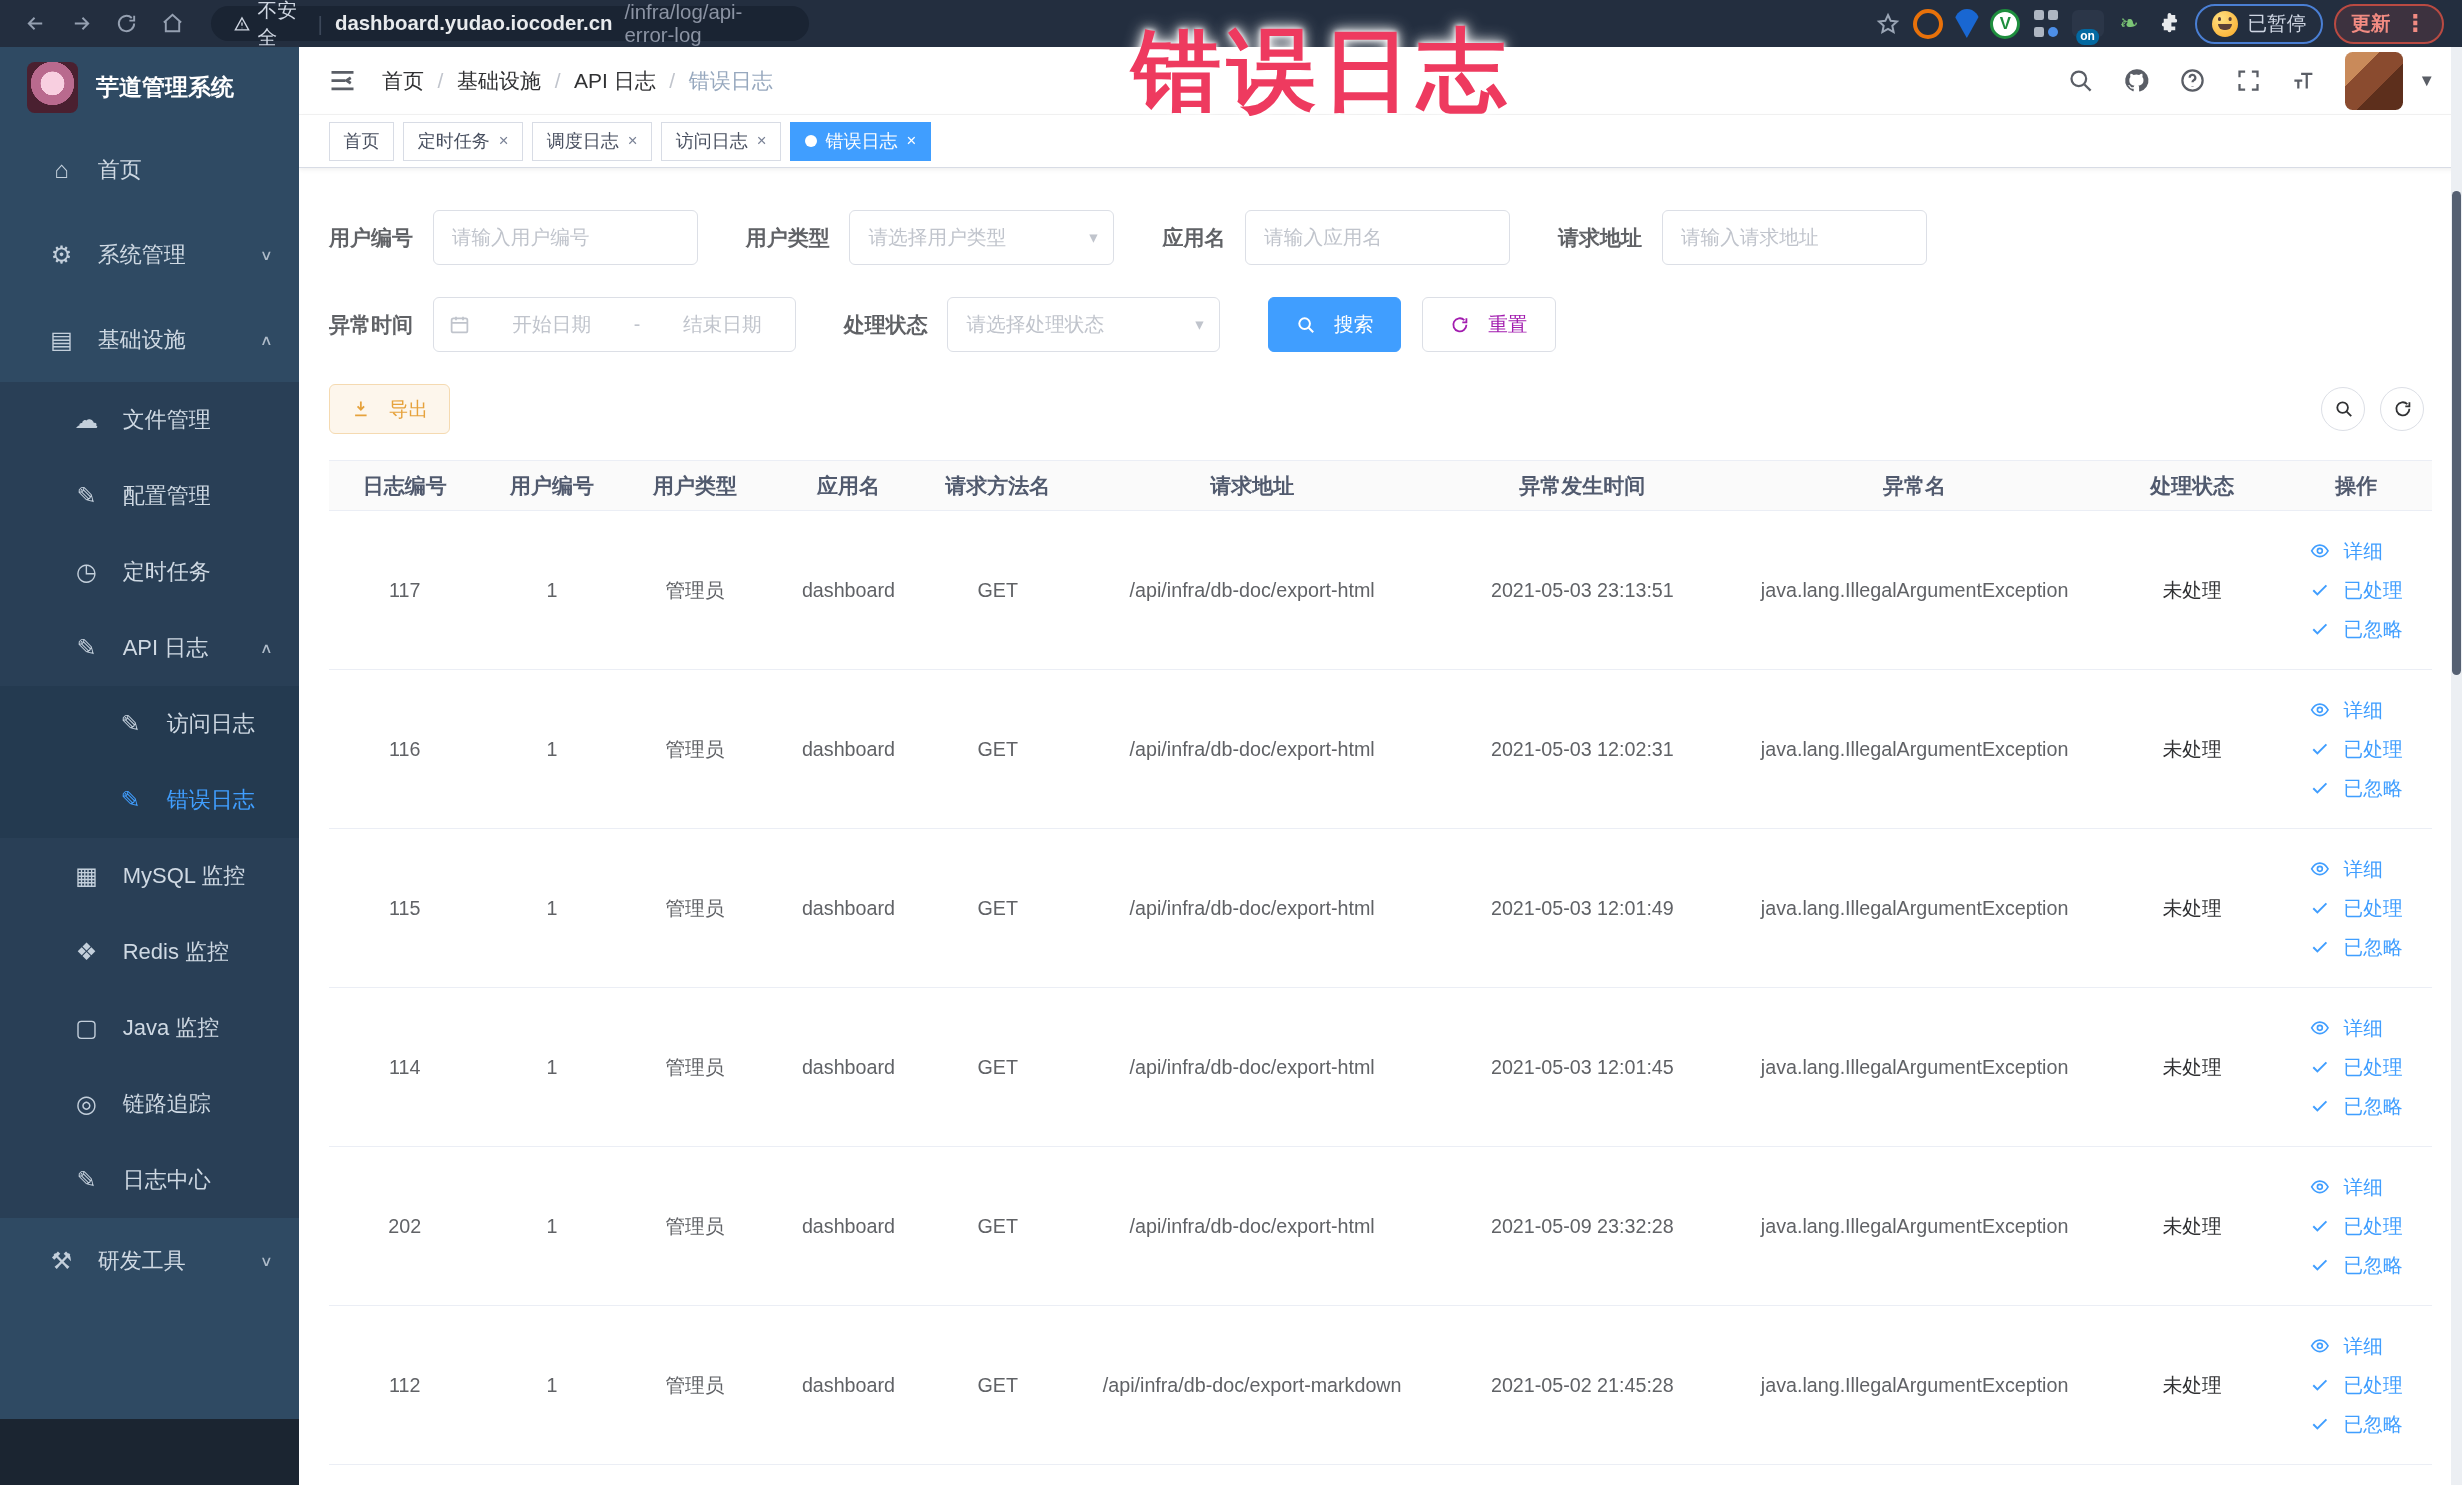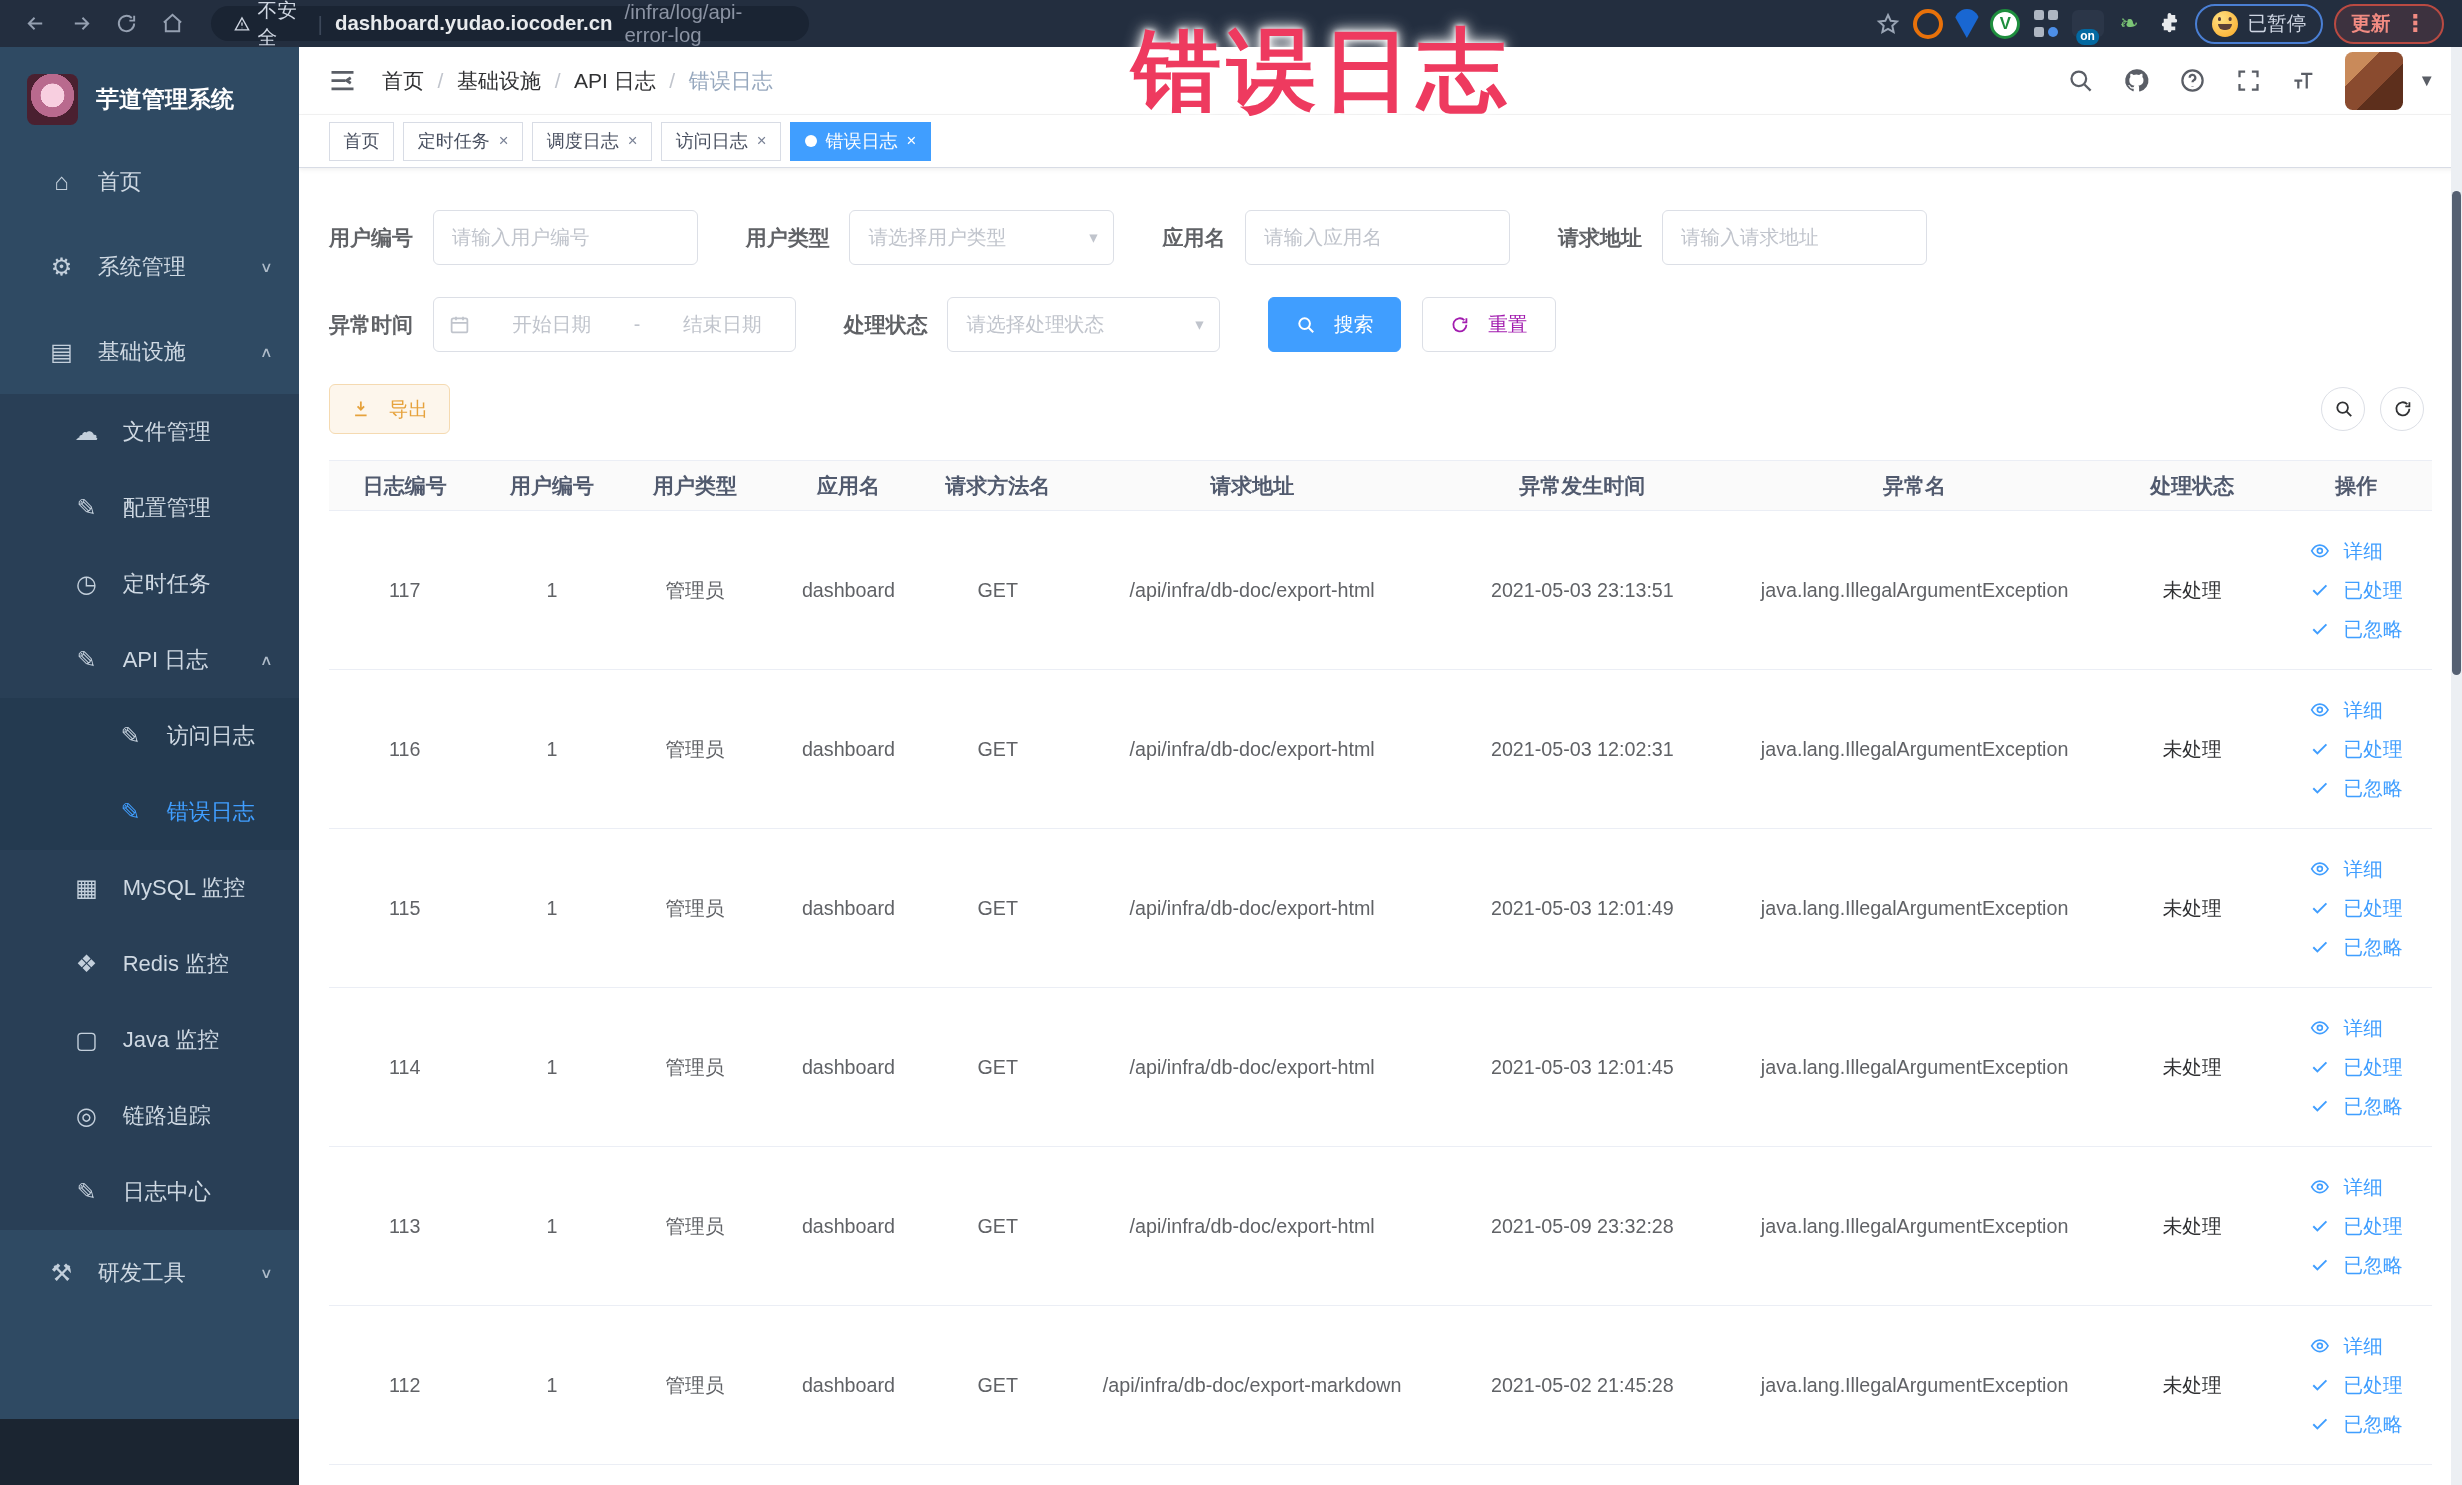--- a/index.html
+++ b/index.html
@@ -40,21 +40,21 @@
                        background:#5d4037; box-shadow:10.6px 0 0 #5d4037; }
   .emoji-face::after{ content:""; position:absolute; left:6px; top:13px; width:13.6px; height:6.8px; border-radius:0 0 13.6px 13.6px; background:#5d4037; }
   .pill-update{ border:2.3px solid #b94a42; background:rgba(185,74,66,.18); color:#f28b82; font-weight:700; gap:13.6px; }
   .pill-update .dots{ letter-spacing:0; font-size:23px; line-height:0.6; }
 
   
   .app{ display:flex; height:1439px; }
 
   
   .sidebar{ width:299px; background:#2f4a63; color:#cfd9e3; position:relative; flex:0 0 auto; }
-  .logo-row{ height:80px; display:flex; align-items:center; gap:18px; padding:0 27px;margin-top:12px; }
+  .logo-row{ height:80px; display:flex; align-items:center; gap:18px; padding:0 27px; }
   .logo-img{ width:51px; height:51px; border-radius:7.6px; flex:0 0 auto;
              background:radial-gradient(circle at 50% 42%,#f8cfe0 0 30%,#b96a8e 31% 55%,#4a2030 56% 100%); }
   .logo-title{ color:#fff; font-size:23px; font-weight:700; white-space:nowrap; }
   .menu{ list-style:none; }
   .menu-item{ height:85px; display:flex; align-items:center; gap:19.7px; padding:0 26px 0 45px; font-size:22px; cursor:pointer; }
   .menu-item .mi-icon{ width:33px; text-align:center; font-size:24px; color:#c3cfdb; flex:0 0 auto; }
   .menu-item .mi-label{ flex:1; white-space:nowrap; }
   .menu-item .mi-chevron{ font-size:18px; color:#aebbc9; transform:scaleY(.8); }
   .menu-item.lvl2{ height:76px; padding-left:70px; background:#293f56; }
   .menu-item.lvl3{ height:76px; padding-left:114px; background:#243a50; }
@@ -604,21 +604,21 @@
         <span class="action-link">
           <svg viewBox="0 0 24 24" fill="none" stroke="currentColor" stroke-width="2.4">
                         <path d="M4 12.5l5 5L20 6.5"></path>
                       </svg>
           <span class="a-label">已忽略</span>
         </span>
       </div>
     </div>
   </div>
               <div class="tr body">
-    <div class="td">113</div>
+    <div class="td">202</div>
     <div class="td">1</div>
     <div class="td">管理员</div>
     <div class="td">dashboard</div>
     <div class="td">GET</div>
     <div class="td">/api/infra/db-doc/export-html</div>
     <div class="td">2021-05-09 23:32:28</div>
     <div class="td">java.lang.IllegalArgumentException</div>
     <div class="td status">未处理</div>
     <div class="td actions">
       <div class="action-stack">

